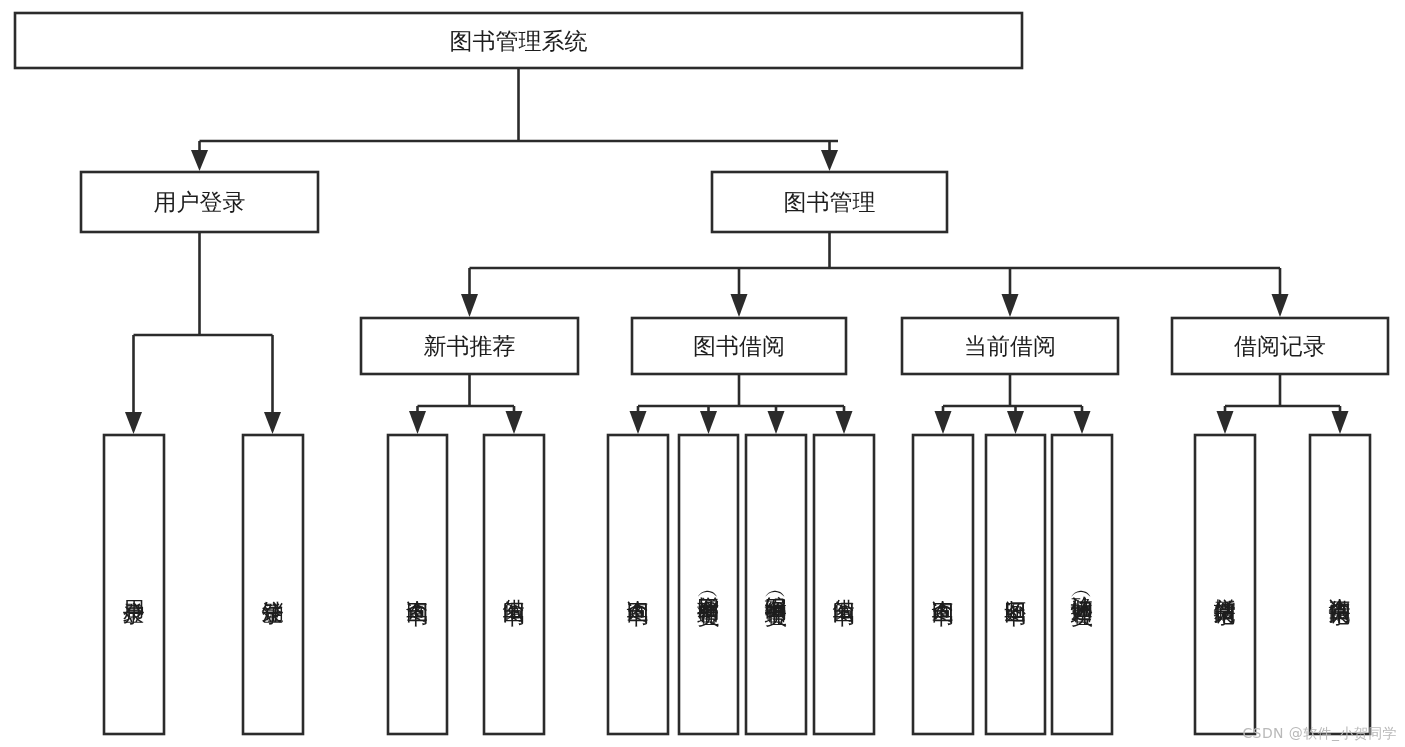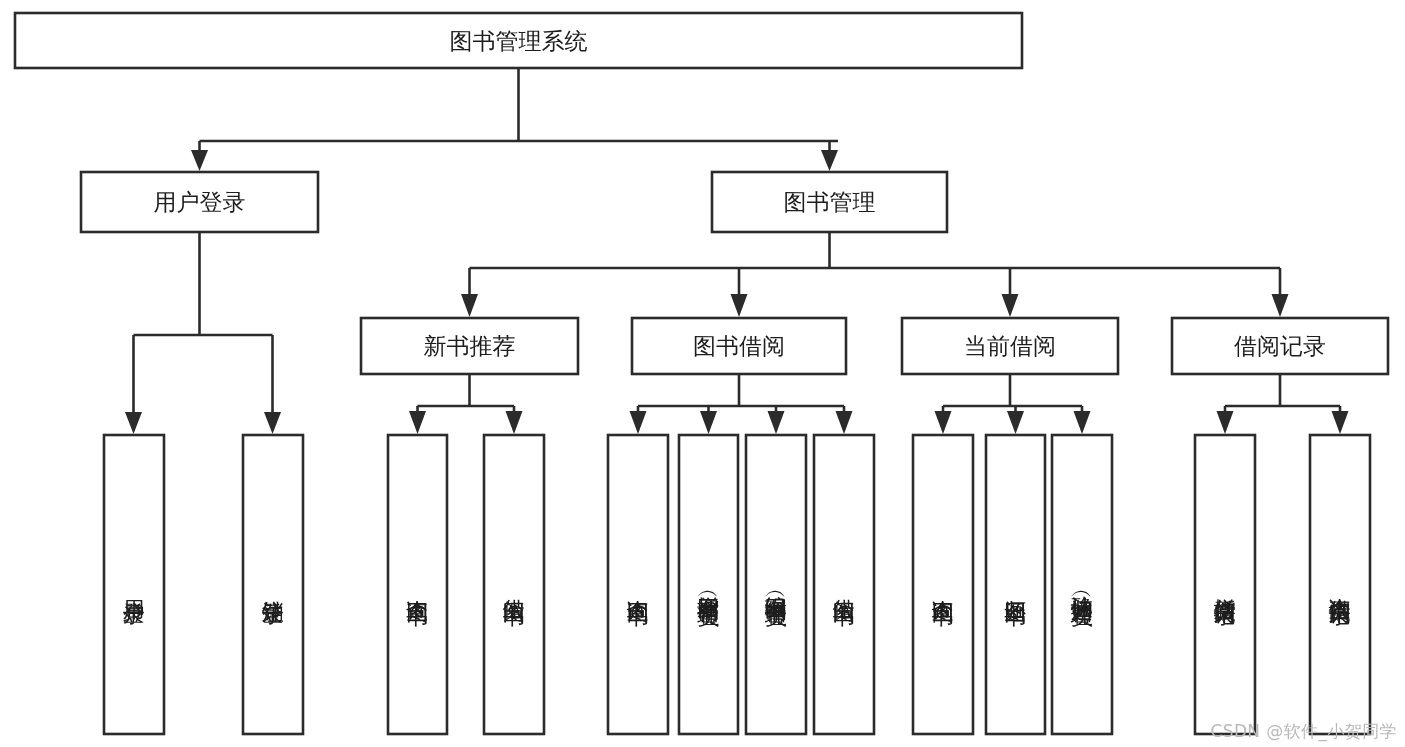--- a/index.html
+++ b/index.html
@@ -63,21 +63,21 @@
     white-space: nowrap;
     pointer-events: none;
     user-select: none;
   }
   .watermark {
     position: absolute;
     right: 8px;
     bottom: 4px;
     color: #b9b9b9;
     font-family: "DejaVu Sans", "Liberation Sans", sans-serif;
-    font-size: 17px;
+    font-size: 14px;
     letter-spacing: 0.4px;
     white-space: nowrap;
   }
 </style>
 </head>
 <body>
 
 <div id="diagram-root">
 
   <svg class="diagram-canvas" viewBox="0 0 1405 747" xmlns="http://www.w3.org/2000/svg">

